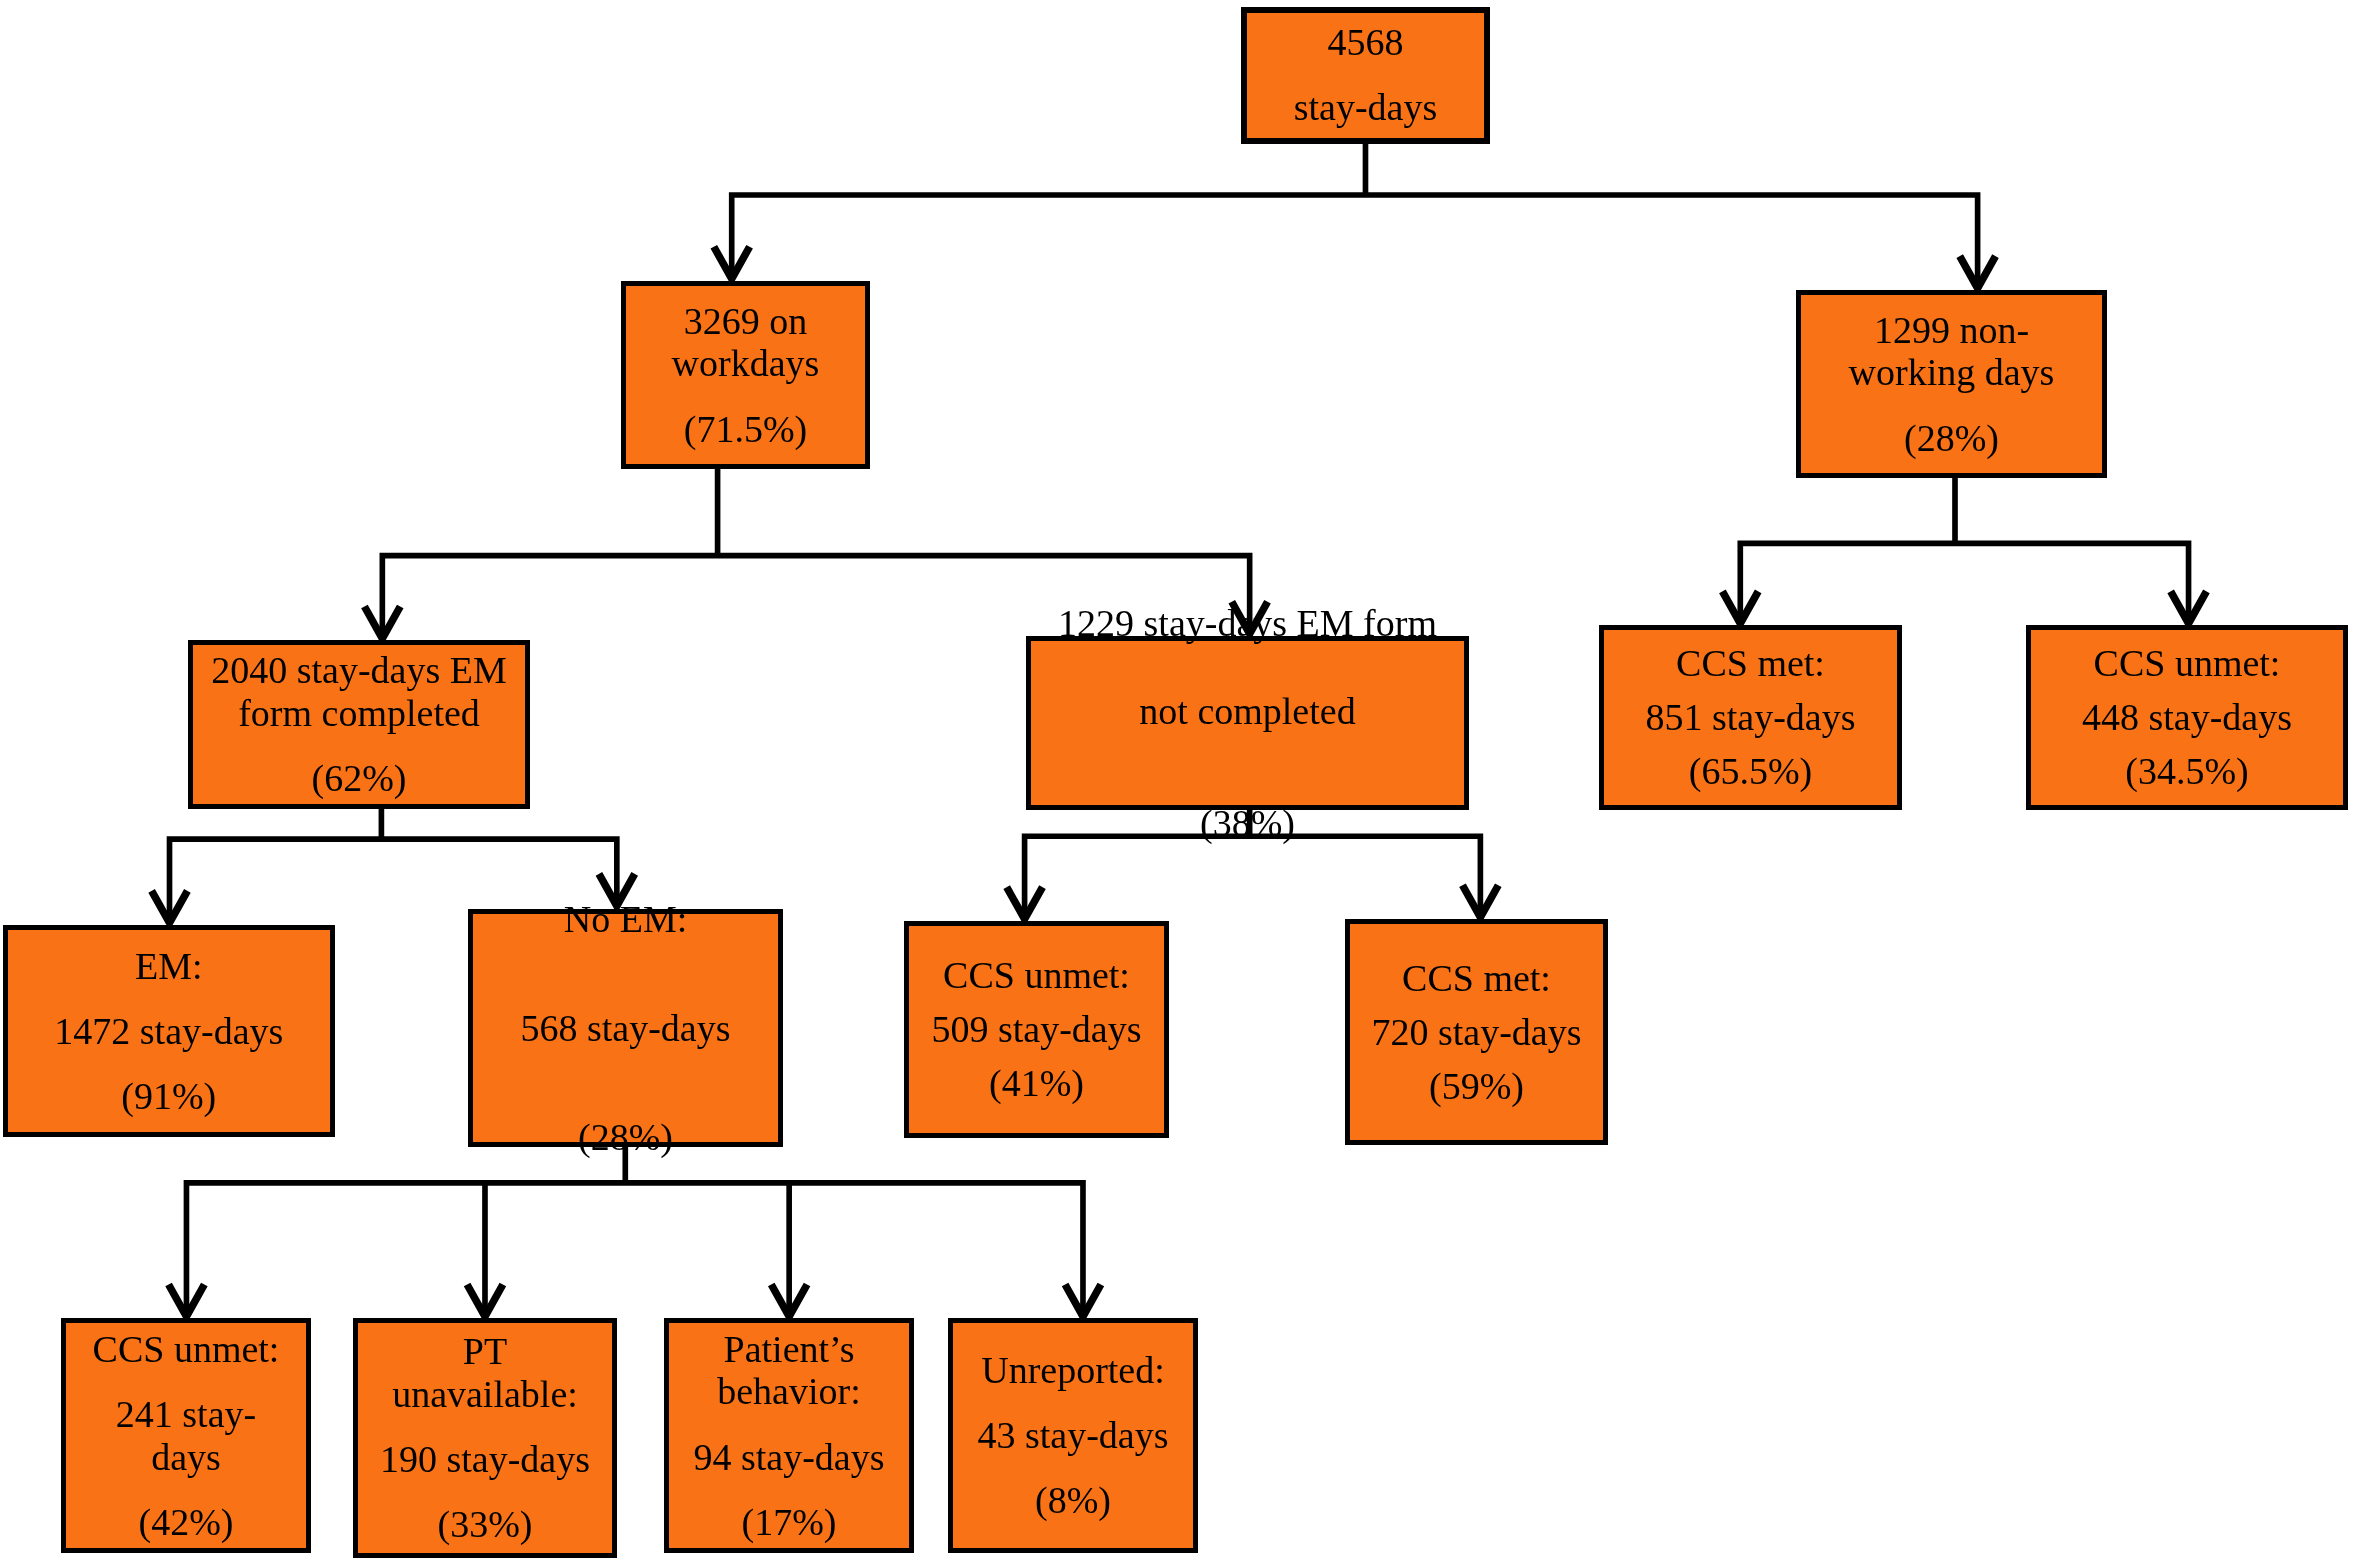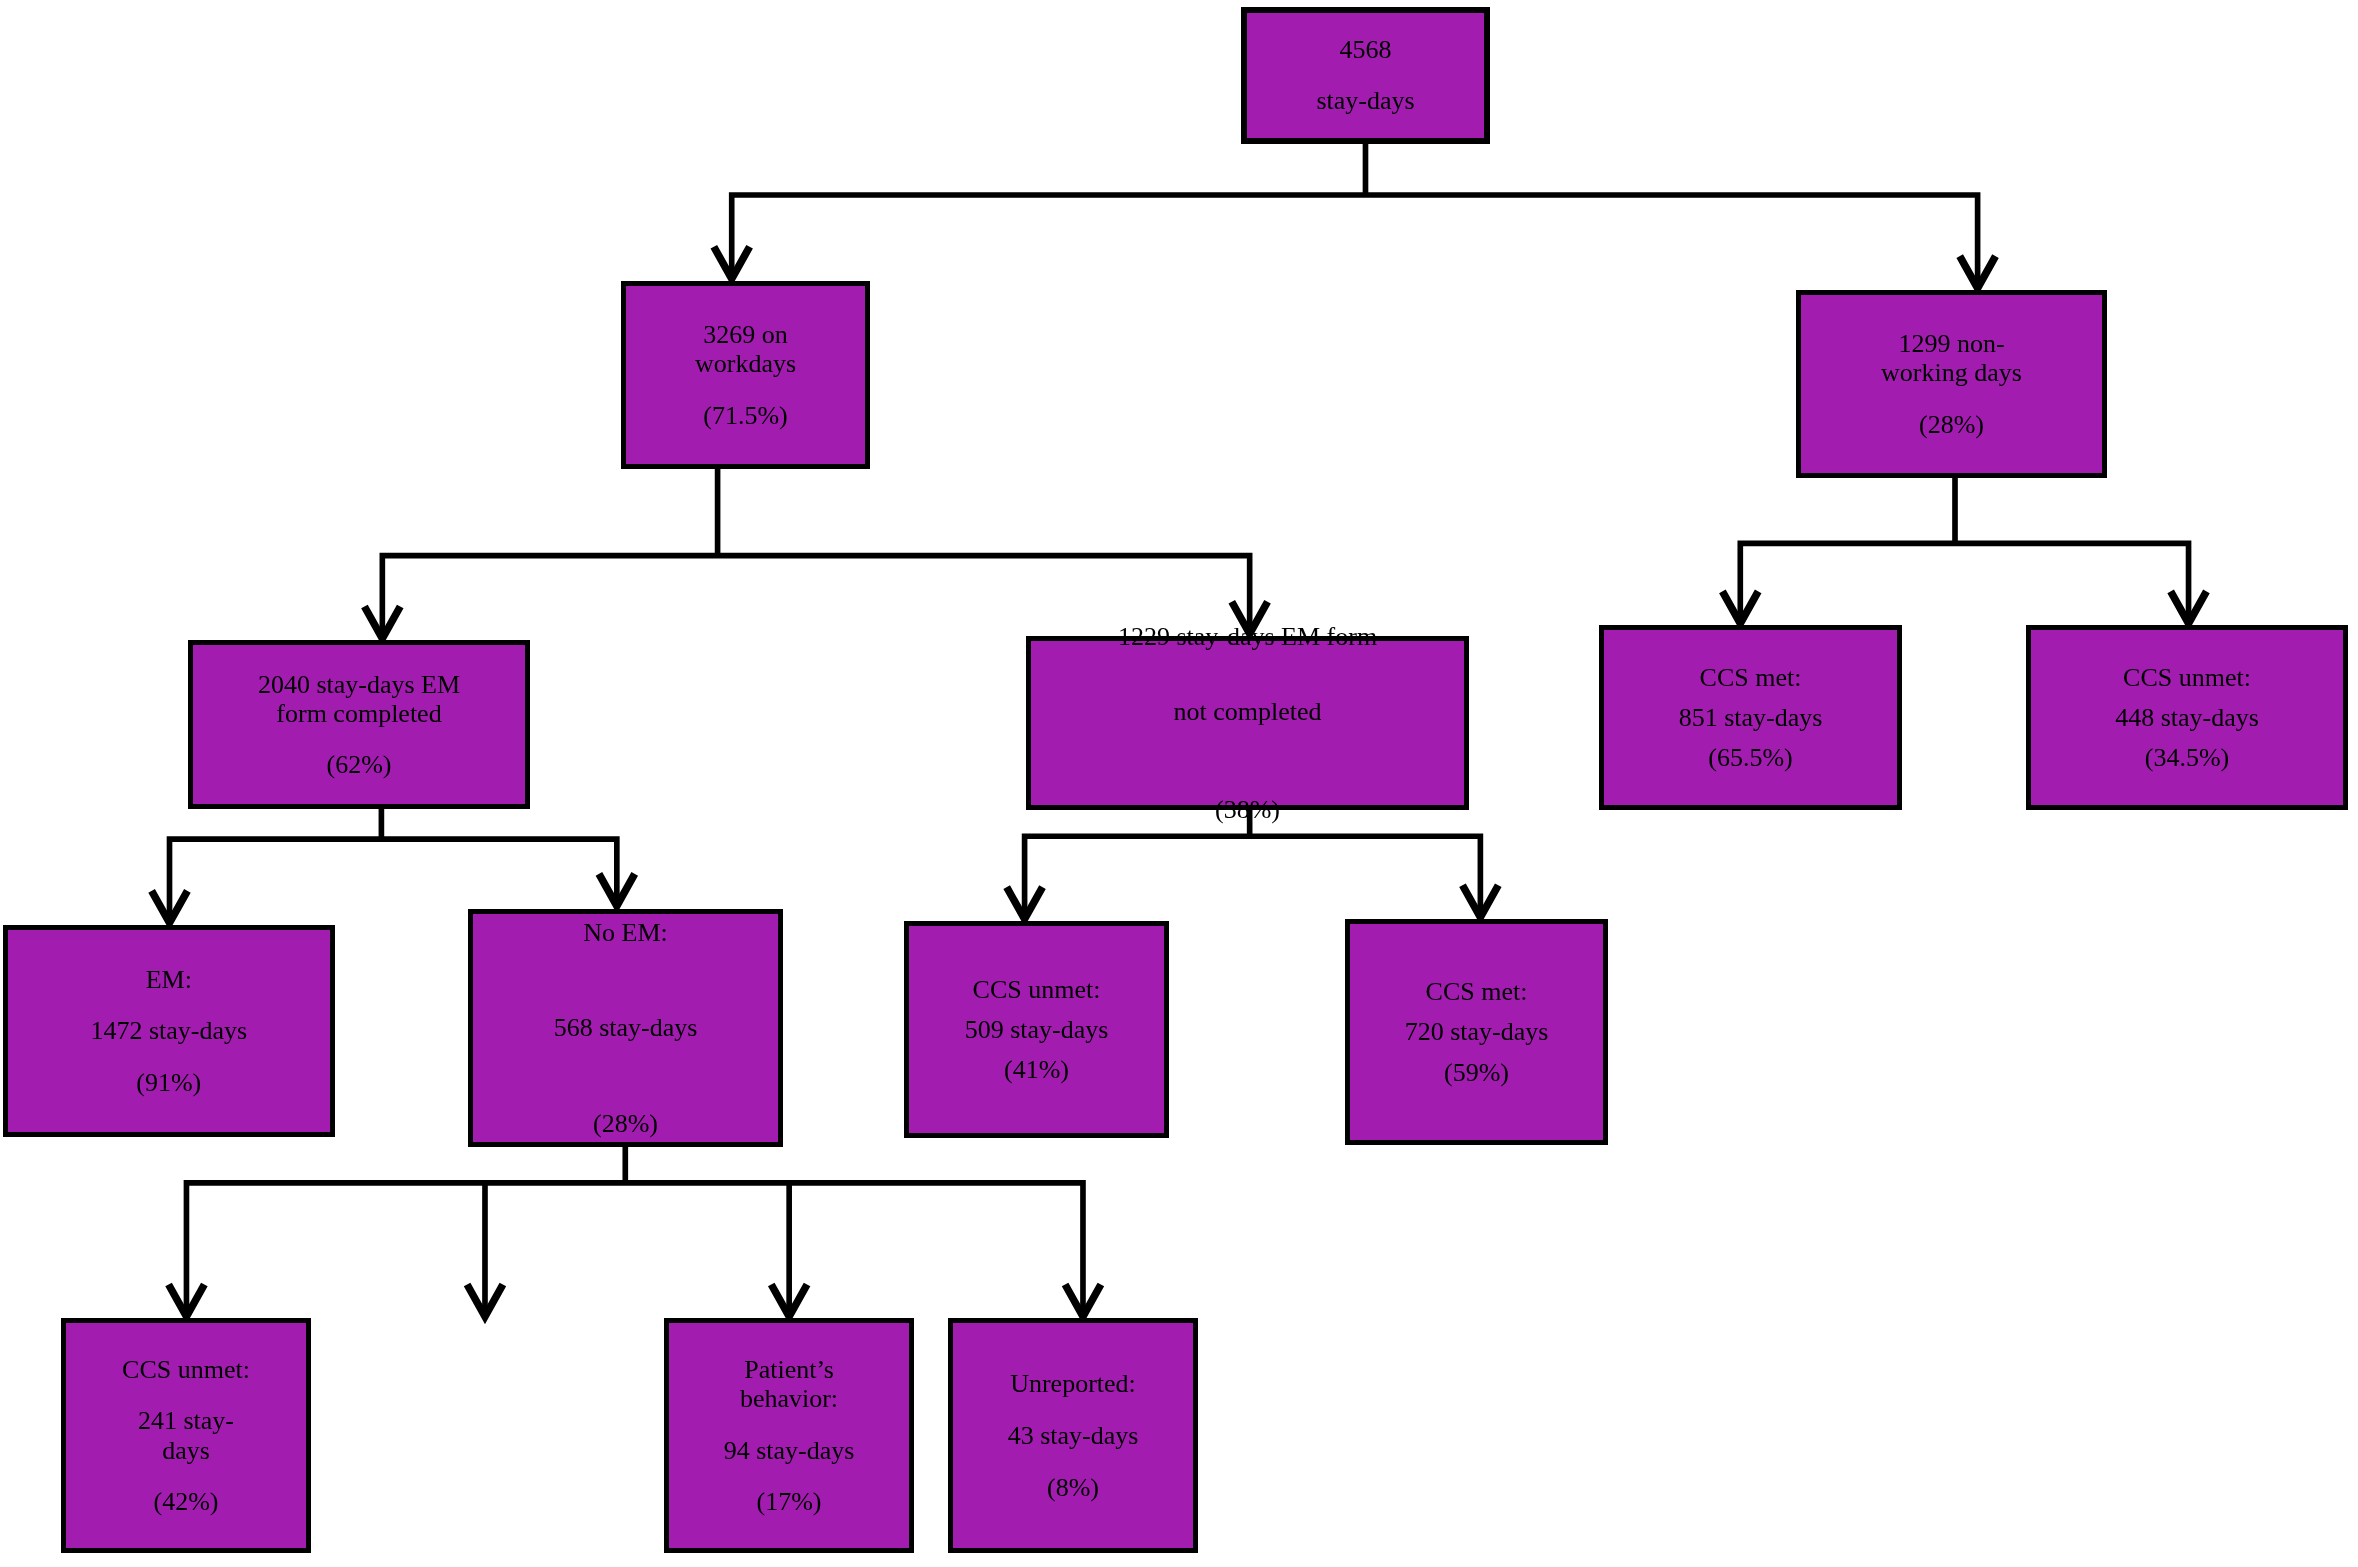--- a/index.html
+++ b/index.html
@@ -9,27 +9,27 @@
     background:#ffffff;
     font-family:"Liberation Serif", serif;
     color:#000000;
     overflow:hidden;
   }
   .wires{position:absolute;left:0;top:0;}
   .node{
     position:absolute;
     box-sizing:border-box;
     border:5.6px solid #000000;
-    background:#a21caf;
+    background:#f97316;
     display:flex;
     flex-direction:column;
     justify-content:center;
     align-items:center;
     text-align:center;
-    font-size:26px;
+    font-size:38px;
     line-height:1.12;
     padding:5.6px 7.5px;
   }
   .node.thick{border-width:6.6px;}
   .ln{display:block;white-space:nowrap;}
   .g{margin-top:22.6px;}   
   .sg{margin-top:11.3px;}  
 </style>
 </head>
 <body>
@@ -130,20 +130,26 @@
     <span class="ln sg">(59%)</span>
   </div>
 
   <div class="node" style="left:61px;top:1318px;width:250px;height:235px;">
     <span class="ln">CCS unmet:</span>
     <span class="ln g">241 stay-</span>
     <span class="ln">days</span>
     <span class="ln g">(42%)</span>
   </div>
 
+  <div class="node" style="left:353px;top:1318px;width:264px;height:240px;">
+    <span class="ln">PT</span>
+    <span class="ln">unavailable:</span>
+    <span class="ln g">190 stay-days</span>
+    <span class="ln g">(33%)</span>
+  </div>
 
   <div class="node" style="left:664px;top:1318px;width:250px;height:235px;">
     <span class="ln">Patient’s</span>
     <span class="ln">behavior:</span>
     <span class="ln g">94 stay-days</span>
     <span class="ln g">(17%)</span>
   </div>
 
   <div class="node" style="left:948px;top:1318px;width:250px;height:235px;">
     <span class="ln">Unreported:</span>

